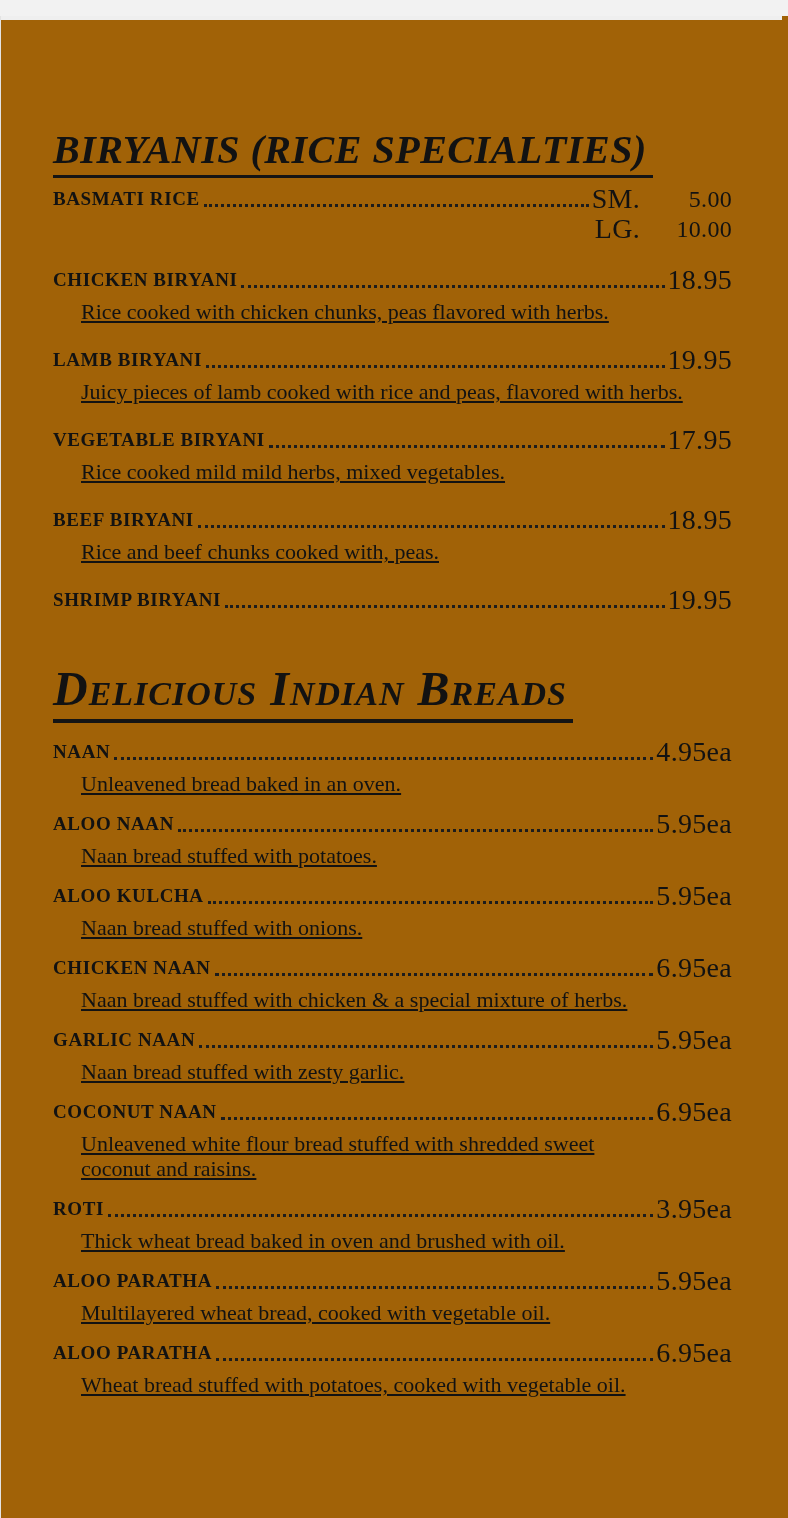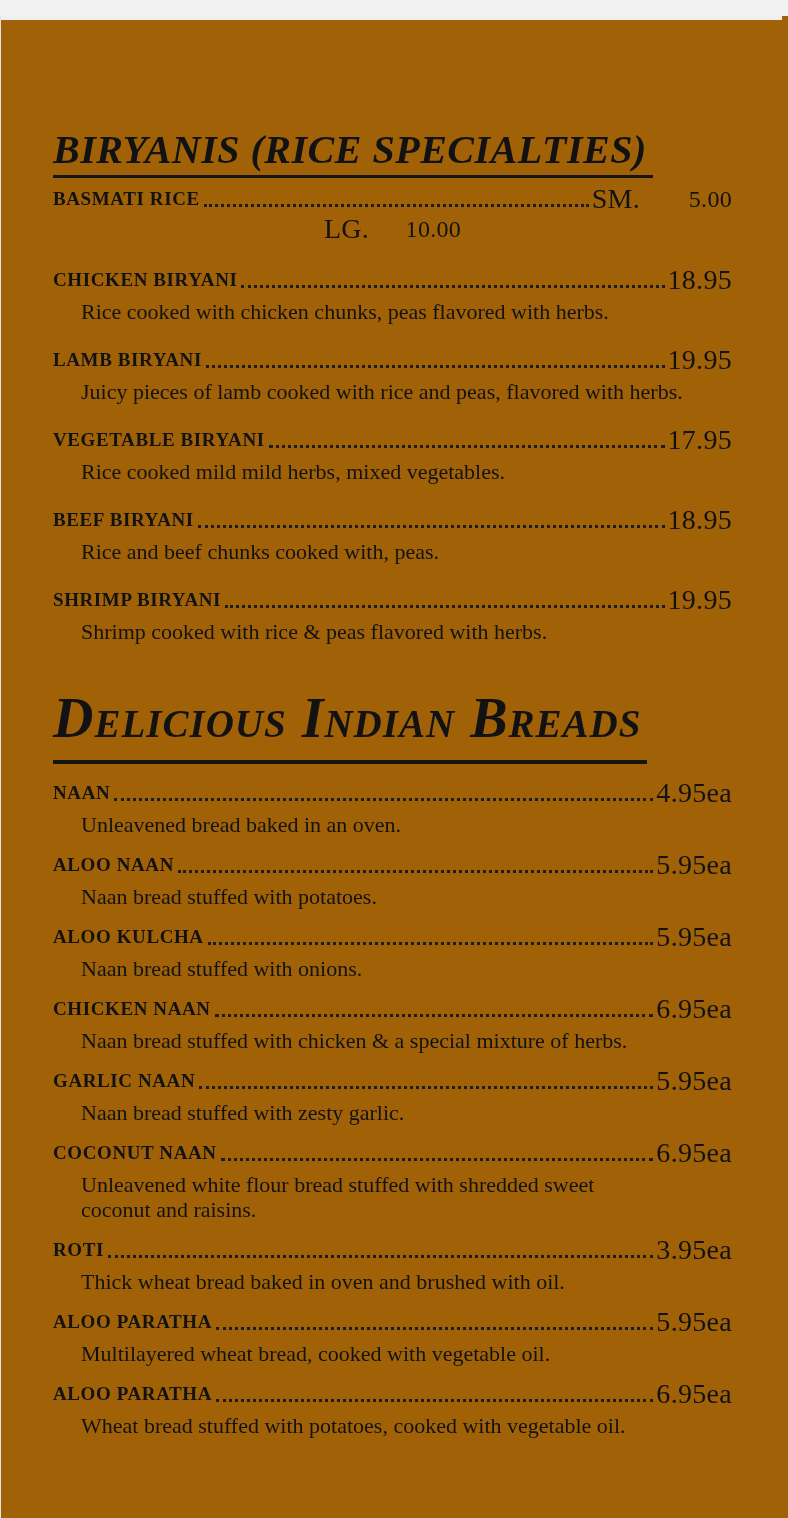--- a/index.html
+++ b/index.html
@@ -26,35 +26,35 @@
     display:inline-block;
     font-weight:bold;font-style:italic;
     font-size:40px;line-height:44px;
     letter-spacing:0.5px;
     border-bottom:3px solid #141414;
     padding:0 6px 3px 0;
     white-space:nowrap;
   }
   .sec-title.breads-title{
     font-variant:small-caps;
-    font-size:56px;line-height:52px;
+    font-size:48px;line-height:52px;
     border-bottom-width:4px;
-    padding-bottom:16px;
+    padding-bottom:4px;
     letter-spacing:1px;
     text-align:center;
   }
   .sec-breads{margin-top:48px;}
   .item{margin-top:21px;}
   .first-item{margin-top:6px;}
   .sec-breads .item{margin-top:13px;}
   .sec-breads .item.first-item{margin-top:14px;}
   .row{
     display:flex;align-items:flex-end;line-height:30px;
   }
-  .row.sizes-row{justify-content:center;}
+  .row.sizes-row{justify-content:flex-end;}
   .item-name{
     font-weight:bold;font-size:19px;letter-spacing:0.6px;white-space:nowrap;
   }
   .leader{
     flex:1 1 auto;
     border-bottom:3px dotted #1c1c1c;
     margin:0 3px 7px 4px;
     min-width:12px;
   }
   .item-price{
@@ -62,20 +62,21 @@
   }
   .size-label{
     font-size:28px;white-space:nowrap;letter-spacing:0.3px;
   }
   .price-col{
     font-size:24px;width:92px;text-align:right;letter-spacing:0.3px;white-space:nowrap;
   }
   .item-desc{
     font-size:22px;line-height:25px;
     margin:4px 0 0 28px;
+    text-decoration:underline;
   }
   .item-desc.narrow{max-width:570px;}
 </style>
 </head>
 <body>
 
 <div class="page">
   <div class="top-strip"></div>
   <div class="content">
 
@@ -132,21 +133,20 @@
         </div>
         <div class="item-desc">Rice and beef chunks cooked with, peas.</div>
       </div>
 
       <div class="item">
         <div class="row">
           <span class="item-name">SHRIMP BIRYANI</span>
           <span class="leader"></span>
           <span class="item-price">19.95</span>
         </div>
-        <div class="item-desc">Shrimp cooked with rice &amp; peas flavored with herbs.</div>
       </div>
     </div>
 
     <div class="sec-breads">
       <div class="sec-title-wrap">
         <span class="sec-title breads-title">Delicious Indian Breads</span>
       </div>
 
       <div class="item first-item">
         <div class="row">

